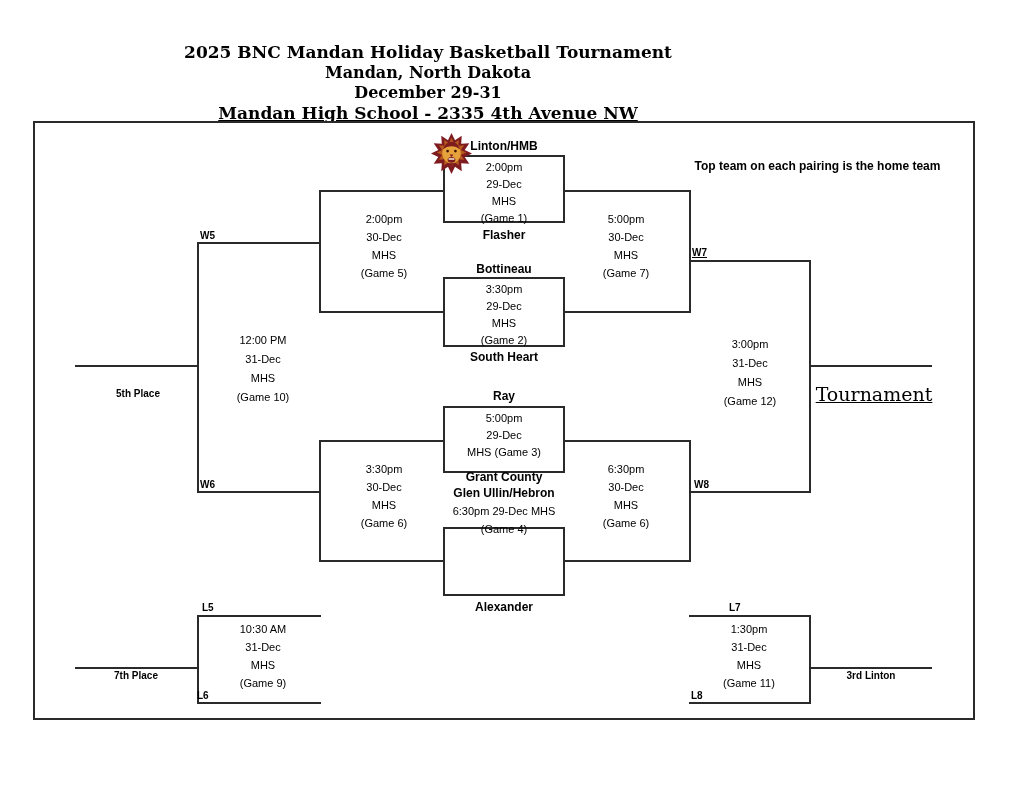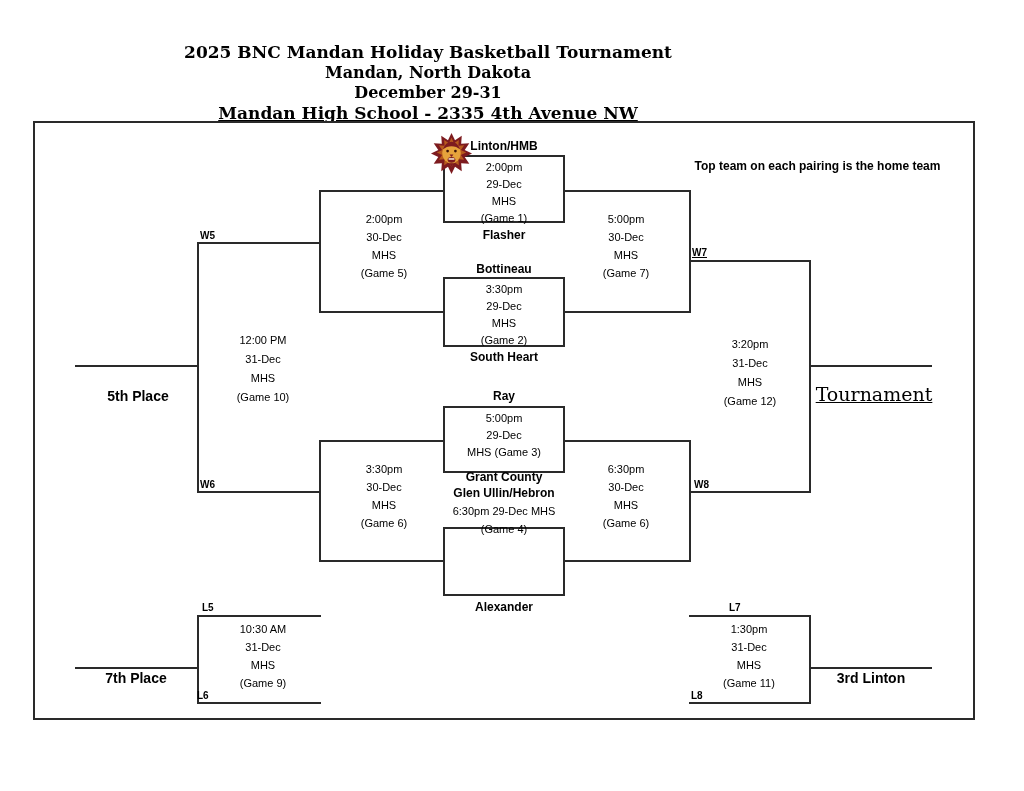--- a/index.html
+++ b/index.html
@@ -25,21 +25,21 @@
   .gbox .pad{padding-top:2px;}
   
   .team{position:absolute;left:443px;width:122px;text-align:center;
         font-weight:bold;font-size:12px;z-index:4;}
   
   .ginfo{position:absolute;width:120px;text-align:center;font-size:11px;line-height:18px;}
   .ginfo.tall{line-height:19px;}
   
   .slot{position:absolute;font-weight:bold;font-size:10px;}
   
-  .place{position:absolute;width:120px;text-align:center;font-weight:bold;font-size:14px;}
+  .place{position:absolute;width:120px;text-align:center;font-weight:bold;font-size:10px;}
   .champ{position:absolute;width:120px;text-align:center;
          font-family:"DejaVu Serif",serif;font-size:19px;
          text-decoration:underline;}
   .note{position:absolute;left:690px;top:159px;width:255px;text-align:center;
         font-weight:bold;font-size:12px;}
   .logo{position:absolute;left:430px;top:130px;width:43px;height:47px;z-index:5;}
   .overline{position:absolute;left:443px;width:122px;text-align:center;
             font-size:11px;z-index:4;}
 </style>
 </head>
@@ -161,21 +161,21 @@
     <div>MHS</div>
     <div>(Game 6)</div>
   </div>
   <div class="ginfo tall" style="left:203px;top:331px;">
     <div>12:00 PM</div>
     <div>31-Dec</div>
     <div>MHS</div>
     <div>(Game 10)</div>
   </div>
   <div class="ginfo tall" style="left:690px;top:335px;">
-    <div>3:20pm</div>
+    <div>3:00pm</div>
     <div>31-Dec</div>
     <div>MHS</div>
     <div>(Game 12)</div>
   </div>
   <div class="ginfo" style="left:203px;top:620px;">
     <div>10:30 AM</div>
     <div>31-Dec</div>
     <div>MHS</div>
     <div>(Game 9)</div>
   </div>

